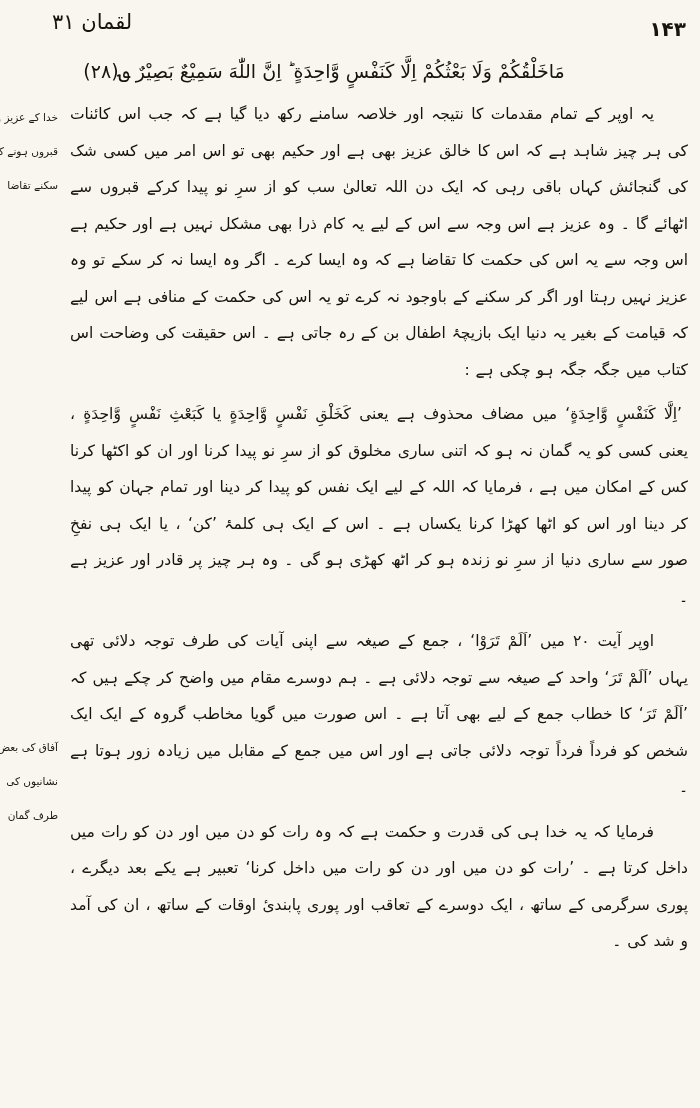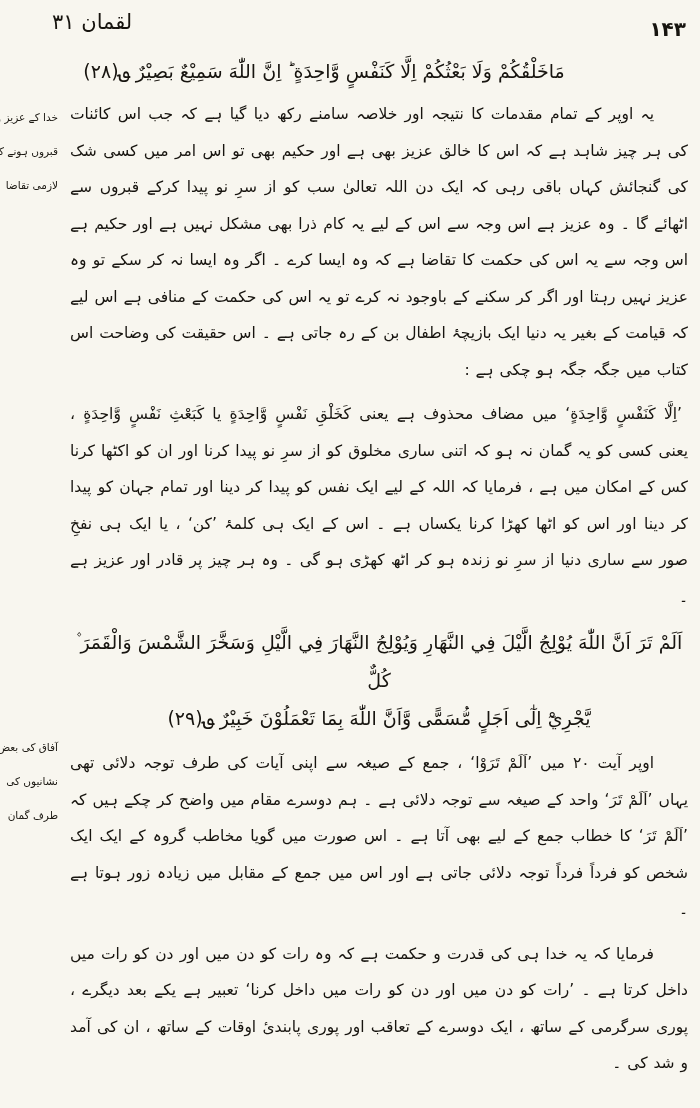--- a/index.html
+++ b/index.html
@@ -83,42 +83,38 @@
 <body>
 
 <div class="page">
 
   <div class="page-number">۱۴۳</div>
   <div class="surah-title">لقمان ۳۱</div>
 
   <aside class="margin-note note-1">
     <div class="note-line">خدا کے عزیز و</div>
     <div class="note-line">قبروں ہونے کا</div>
-    <div class="note-line">لازمی تقاضا</div>
+    <div class="note-line">سکنے تقاضا</div>
   </aside>
 
   <aside class="margin-note note-2">
     <div class="note-line">آفاق کی بعض</div>
     <div class="note-line">نشانیوں کی</div>
     <div class="note-line">طرف گمان</div>
   </aside>
 
   <main class="content">
 
     <div class="verse-block verse-28">مَاخَلْقُكُمْ وَلَا بَعْثُكُمْ اِلَّا كَنَفْسٍ وَّاحِدَةٍ ؕ اِنَّ اللّٰهَ سَمِيْعٌ بَصِيْرٌ ؈(۲۸)</div>
 
     <p class="commentary-paragraph">یہ اوپر کے تمام مقدمات کا نتیجہ اور خلاصہ سامنے رکھ دیا گیا ہے کہ جب اس کائنات کی ہر چیز شاہد ہے کہ اس کا خالق عزیز بھی ہے اور حکیم بھی تو اس امر میں کسی شک کی گنجائش کہاں باقی رہی کہ ایک دن اللہ تعالیٰ سب کو از سرِ نو پیدا کرکے قبروں سے اٹھائے گا ۔ وہ عزیز ہے اس وجہ سے اس کے لیے یہ کام ذرا بھی مشکل نہیں ہے اور حکیم ہے اس وجہ سے یہ اس کی حکمت کا تقاضا ہے کہ وہ ایسا کرے ۔ اگر وہ ایسا نہ کر سکے تو وہ عزیز نہیں رہتا اور اگر کر سکنے کے باوجود نہ کرے تو یہ اس کی حکمت کے منافی ہے اس لیے کہ قیامت کے بغیر یہ دنیا ایک بازیچۂ اطفال بن کے رہ جاتی ہے ۔ اس حقیقت کی وضاحت اس کتاب میں جگہ جگہ ہو چکی ہے :</p>
 
     <p class="commentary-paragraph no-indent">’اِلَّا كَنَفْسٍ وَّاحِدَةٍ‘ میں مضاف محذوف ہے یعنی كَخَلْقِ نَفْسٍ وَّاحِدَةٍ یا كَبَعْثِ نَفْسٍ وَّاحِدَةٍ ، یعنی کسی کو یہ گمان نہ ہو کہ اتنی ساری مخلوق کو از سرِ نو پیدا کرنا اور ان کو اکٹھا کرنا کس کے امکان میں ہے ، فرمایا کہ اللہ کے لیے ایک نفس کو پیدا کر دینا اور تمام جہان کو پیدا کر دینا اور اس کو اٹھا کھڑا کرنا یکساں ہے ۔ اس کے ایک ہی کلمۂ ’کن‘ ، یا ایک ہی نفخِ صور سے ساری دنیا از سرِ نو زندہ ہو کر اٹھ کھڑی ہو گی ۔ وہ ہر چیز پر قادر اور عزیز ہے ۔</p>
 
 
 
-    <div class="verse-block verse-29">
-      <div>اَلَمْ تَرَ اَنَّ اللّٰهَ يُوْلِجُ الَّيْلَ فِي النَّهَارِ وَيُوْلِجُ النَّهَارَ فِي الَّيْلِ وَسَخَّرَ الشَّمْسَ وَالْقَمَرَ ۫ كُلٌّ</div>
-      <div>يَّجْرِيْٓ اِلٰٓى اَجَلٍ مُّسَمًّى وَّاَنَّ اللّٰهَ بِمَا تَعْمَلُوْنَ خَبِيْرٌ ؈(۲۹)</div>
-    </div>
 
     <p class="commentary-paragraph">اوپر آیت ۲۰ میں ’اَلَمْ تَرَوْا‘ ، جمع کے صیغہ سے اپنی آیات کی طرف توجہ دلائی تھی یہاں ’اَلَمْ تَرَ‘ واحد کے صیغہ سے توجہ دلائی ہے ۔ ہم دوسرے مقام میں واضح کر چکے ہیں کہ ’اَلَمْ تَرَ‘ کا خطاب جمع کے لیے بھی آتا ہے ۔ اس صورت میں گویا مخاطب گروہ کے ایک ایک شخص کو فرداً فرداً توجہ دلائی جاتی ہے اور اس میں جمع کے مقابل میں زیادہ زور ہوتا ہے ۔</p>
 
     <p class="commentary-paragraph">فرمایا کہ یہ خدا ہی کی قدرت و حکمت ہے کہ وہ رات کو دن میں اور دن کو رات میں داخل کرتا ہے ۔ ’رات کو دن میں اور دن کو رات میں داخل کرنا‘ تعبیر ہے یکے بعد دیگرے ، پوری سرگرمی کے ساتھ ، ایک دوسرے کے تعاقب اور پوری پابندیٔ اوقات کے ساتھ ، ان کی آمد و شد کی ۔</p>
 
   </main>
 </div>
 
 </body></html>

